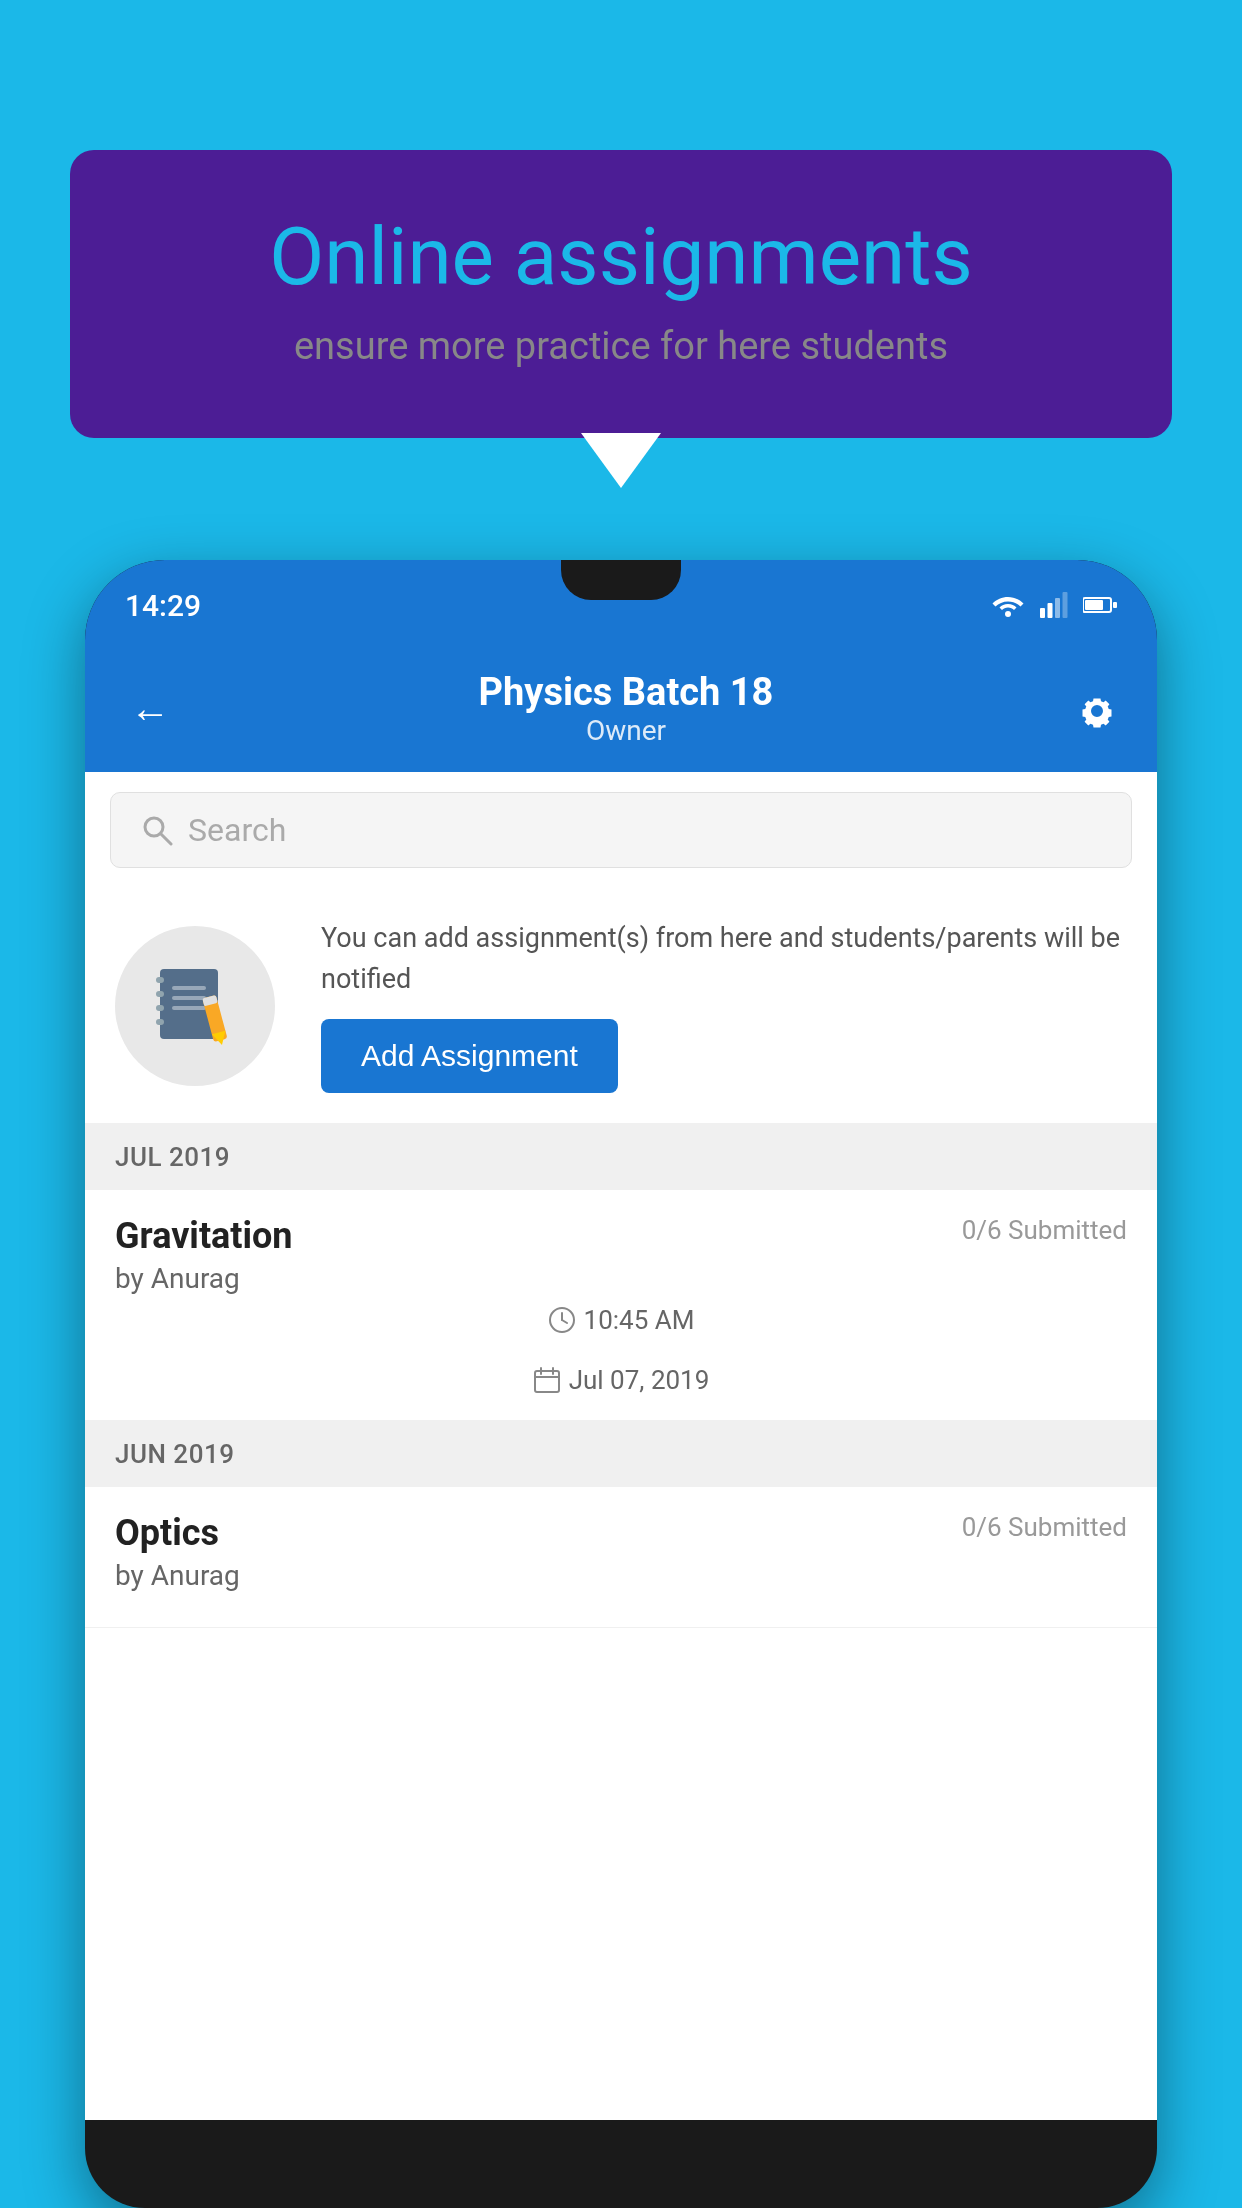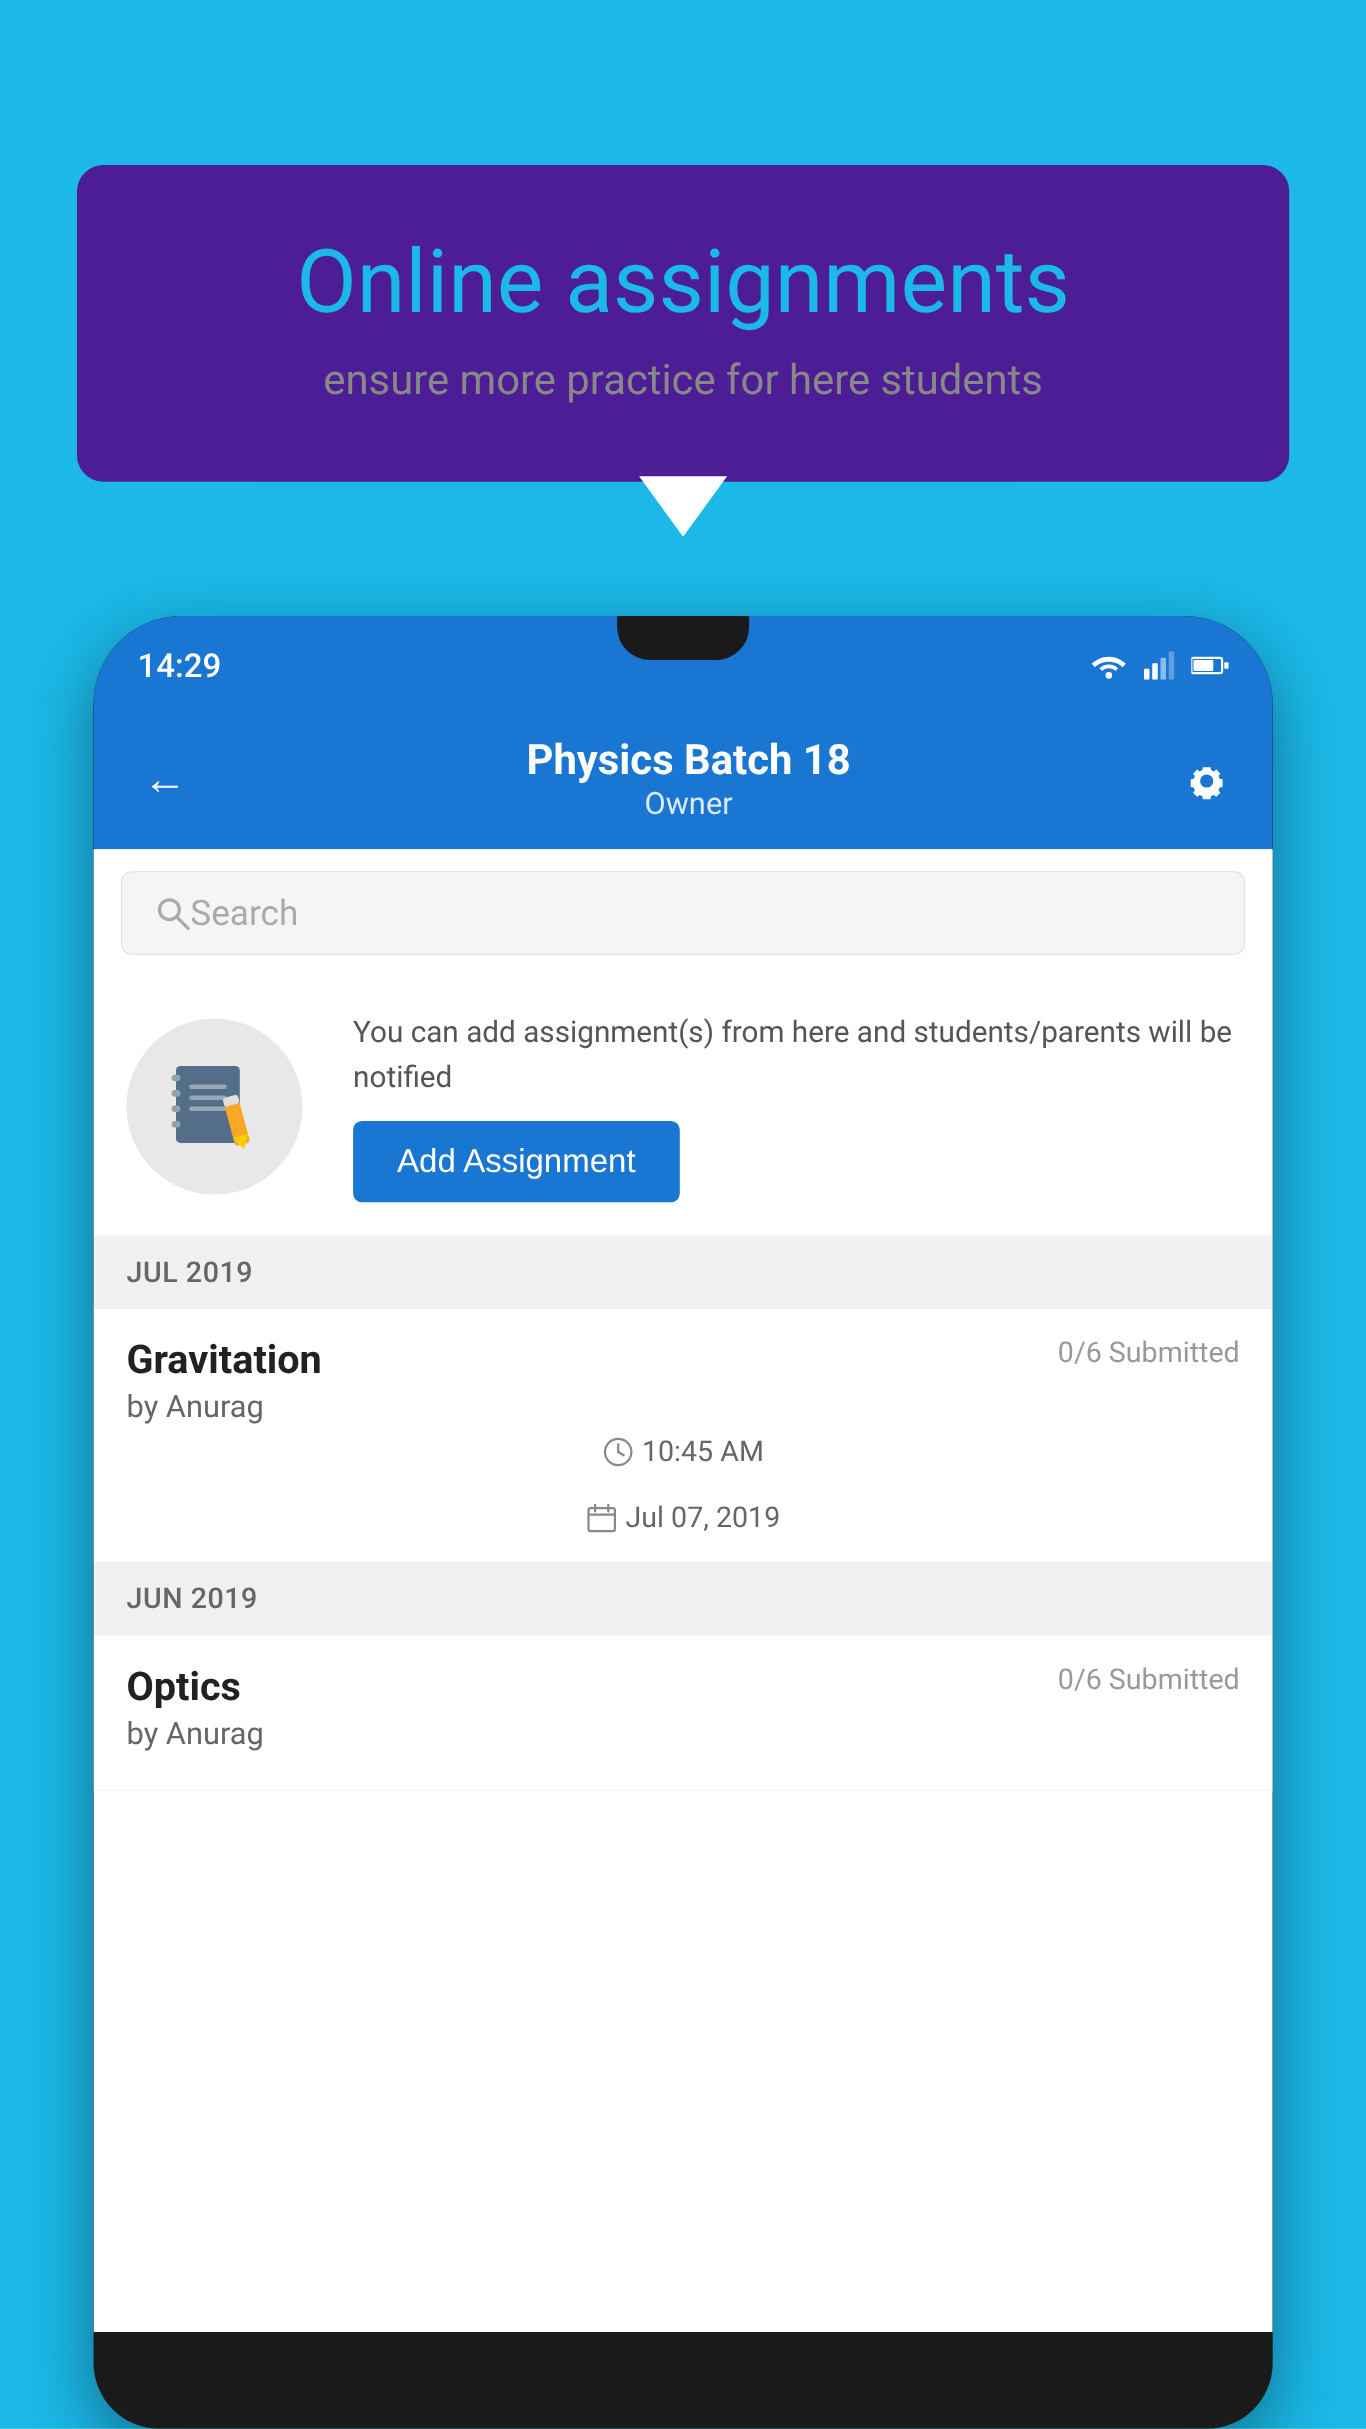--- a/index.html
+++ b/index.html
@@ -183,20 +183,21 @@
       background: white;
     }
 
     .search-bar {
       display: flex;
       align-items: center;
       background: #f5f5f5;
       border: 1px solid #e0e0e0;
       border-radius: 10px;
       padding: 18px 30px;
+      gap: 15px;
     }
 
     .search-text {
       color: #aaa;
       font-size: 32px;
     }
 
     
     .info-card {
       display: flex;

